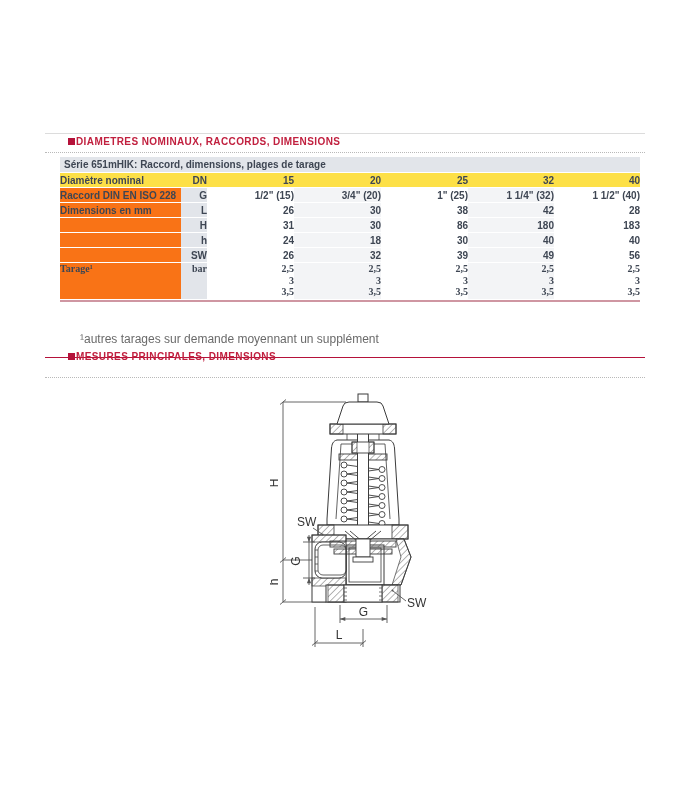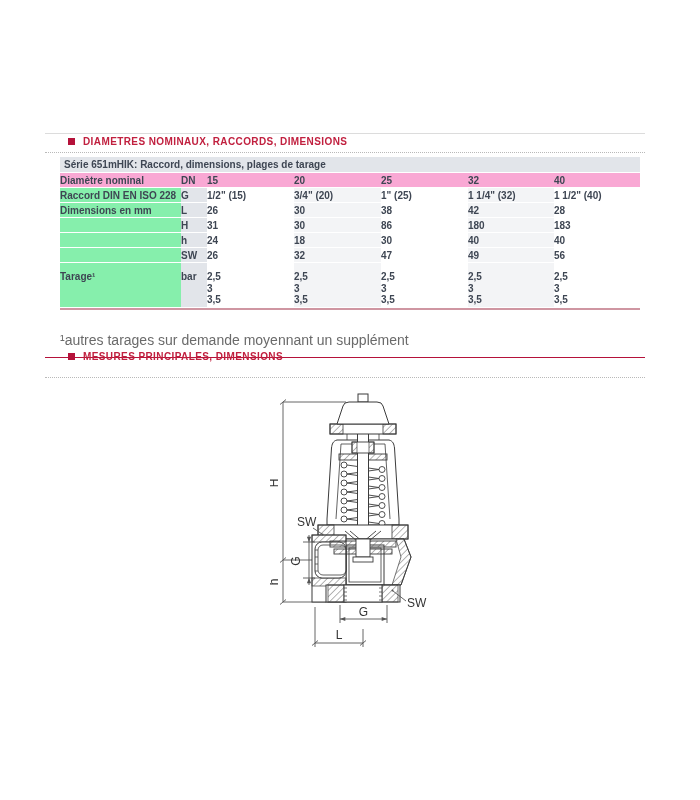--- a/index.html
+++ b/index.html
@@ -1,40 +1,40 @@
 <!DOCTYPE html>
 <html><head>
 <meta charset="utf-8">
 <style>
   html,body{margin:0;padding:0;background:#fff;}
   .sheet{position:relative;width:700px;height:800px;background:#ffffff;overflow:hidden;
          font-family:"Liberation Sans",sans-serif;}
   .hrule-gray{position:absolute;left:45px;width:600px;height:0;border-top:1px solid #dcdcdc;}
   .hrule-dotted{position:absolute;left:45px;width:600px;height:0;border-top:1px dotted #b9b9b9;}
   .hrule-red{position:absolute;left:45px;width:600px;height:0;border-top:1px solid #b5123a;}
-  .sec-title{position:absolute;left:68px;display:flex;align-items:center;gap:8px;
+  .sec-title{position:absolute;left:68px;display:flex;align-items:center;gap:1px;
              font-size:10px;font-weight:bold;letter-spacing:.4px;color:#c1203f;}
   .sec-title .sq{width:7px;height:7px;background:#b5123a;display:inline-block;flex:0 0 auto;}
 
   
   .tbl-wrap{position:absolute;left:60px;top:157px;width:580px;border-bottom:2px solid #cf96a2;}
   .tbl-caption{background:#e2e5ea;height:15px;line-height:15px;border-bottom:1px solid #fff;
                font-size:10px;font-weight:bold;color:#3e4653;padding-left:4px;}
   table.dims{border-collapse:collapse;table-layout:fixed;width:580px;
              font-size:10px;font-weight:bold;color:#3e4653;}
   table.dims td{border-bottom:1px solid #fff;height:14px;line-height:13px;padding:0;
                 vertical-align:middle;overflow:hidden;}
-  td.c-label{text-align:left;padding-left:4px;background:#86efac;}
-  td.c-unit{text-align:left;padding-right:4px;background:#e2e5ea;}
-  td.c-val{text-align:left;white-space:pre-line;}
-  tr.head td{background:#f9a8d4;}
+  td.c-label{text-align:left;padding-left:4px;background:#f97316;}
+  td.c-unit{text-align:right;padding-right:4px;background:#e2e5ea;}
+  td.c-val{text-align:right;white-space:pre-line;}
+  tr.head td{background:#fde047;}
   tr:not(.head) td.v-a{background:#ffffff;}
   tr:not(.head) td.v-b{background:#f3f4f6;}
-  tr.tarage td{height:36px;line-height:11.5px;padding-top:8px;vertical-align:top;}
-  .footnote{position:absolute;left:60px;top:332px;font-size:14px;color:#6a6a6a;}
+  tr.tarage td{height:36px;line-height:11.5px;padding-top:0;vertical-align:top;font-family:Liberation Serif, serif;}
+  .footnote{position:absolute;left:80px;top:332px;font-size:12px;color:#6a6a6a;}
 
   
   .drawing{position:absolute;left:270px;top:387px;}
   .dimtext{font-family:"Liberation Sans",sans-serif;font-size:12px;fill:#333;}
 </style>
 </head>
 <body>
 
 <div class="sheet">
 
@@ -102,21 +102,21 @@
         <td class="c-val v-b">18</td>
         <td class="c-val v-a">30</td>
         <td class="c-val v-b">40</td>
         <td class="c-val v-a">40</td>
       </tr>
       <tr>
         <td class="c-label"></td>
         <td class="c-unit">SW</td>
         <td class="c-val v-a">26</td>
         <td class="c-val v-b">32</td>
-        <td class="c-val v-a">47</td>
+        <td class="c-val v-a">39</td>
         <td class="c-val v-b">49</td>
         <td class="c-val v-a">56</td>
       </tr>
       <tr class="tarage">
         <td class="c-label">Tarage¹</td>
         <td class="c-unit">bar</td>
         <td class="c-val v-a">2,5
 3
 3,5</td>
         <td class="c-val v-b">2,5

